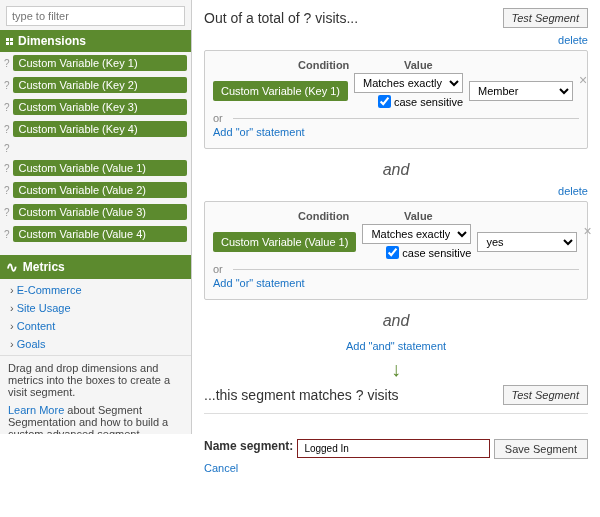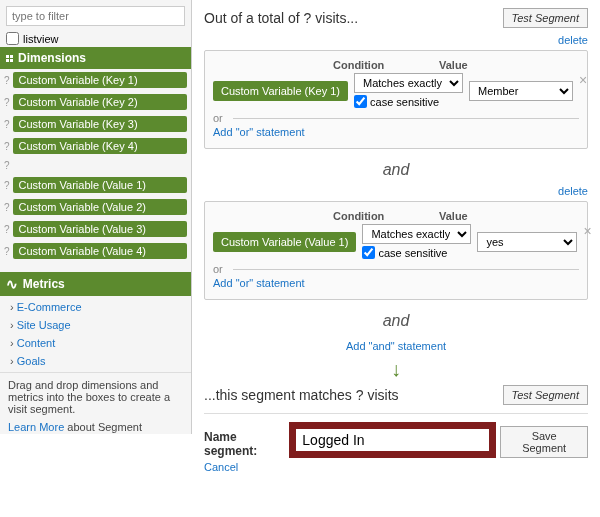--- a/index.html
+++ b/index.html
@@ -165,20 +165,21 @@
       padding: 2px 4px;
       border: 1px solid #aaa;
       background: #fff;
     }
     .case-row {
       display: flex;
       align-items: center;
       gap: 3px;
       font-size: 11px;
       margin-top: 2px;
+      justify-content: flex-end;
     }
     .x-btn {
       color: #aaa;
       cursor: pointer;
       font-size: 14px;
       line-height: 1;
       margin-left: auto;
       align-self: flex-start;
     }
     .or-row {
@@ -231,31 +232,31 @@
       font-size: 14px;
       color: #333;
       margin: 4px 0 8px;
       display: flex;
       justify-content: space-between;
       align-items: center;
     }
 
     .name-row {
       display: flex;
-      align-items: flex-end;
+      align-items: flex-start;
       gap: 4px;
       margin-top: 4px;
       border-top: 1px solid #ddd;
-      padding-top: 8px;
+      padding-top: 25px;
     }
     .name-label { font-size: 12px; font-weight: bold; color: #333; }
     .name-input {
-      border: 7px solid #7f1d1d;
+      border: 1px solid #7f1d1d;
       padding: 3px 6px;
-      font-size: 14px;
+      font-size: 10px;
       flex: 1;
     }
     .btn-save {
       background: #f5f5f5;
       border: 1px solid #aaa;
       padding: 3px 10px;
       font-size: 11px;
       cursor: pointer;
       color: #333;
     }
@@ -264,41 +265,37 @@
       font-size: 11px;
       cursor: pointer;
       text-decoration: none;
       display: block;
       margin-top: 3px;
     }
 
     .headers-row {
       display: flex;
       gap: 6px;
-      margin-left: 120px;
+      margin-left: 85px;
       margin-bottom: 2px;
     }
     .hdr { font-size: 11px; color: #555; font-weight: bold; }
     .hdr-condition { width: 100px; }
     .hdr-value { width: 100px; }
 
     
     .dim-list::-webkit-scrollbar { width: 6px; }
     .dim-list::-webkit-scrollbar-thumb { background: #aaa; }
   </style>
 </head>
 <body>
 
 <div class="sidebar">
   <input class="filter-input" type="text" placeholder="type to filter" style="">
 
-  <div class="list-view-row">
-    <input type="checkbox" style="">
-    <span>listview</span>
-  </div>
 
   <div class="section-header">
     <span class="icon-grid">
       <span></span>
         <span></span>
         <span></span>
         <span></span>
     </span>
     <span>Dimensions</span>
   </div>

